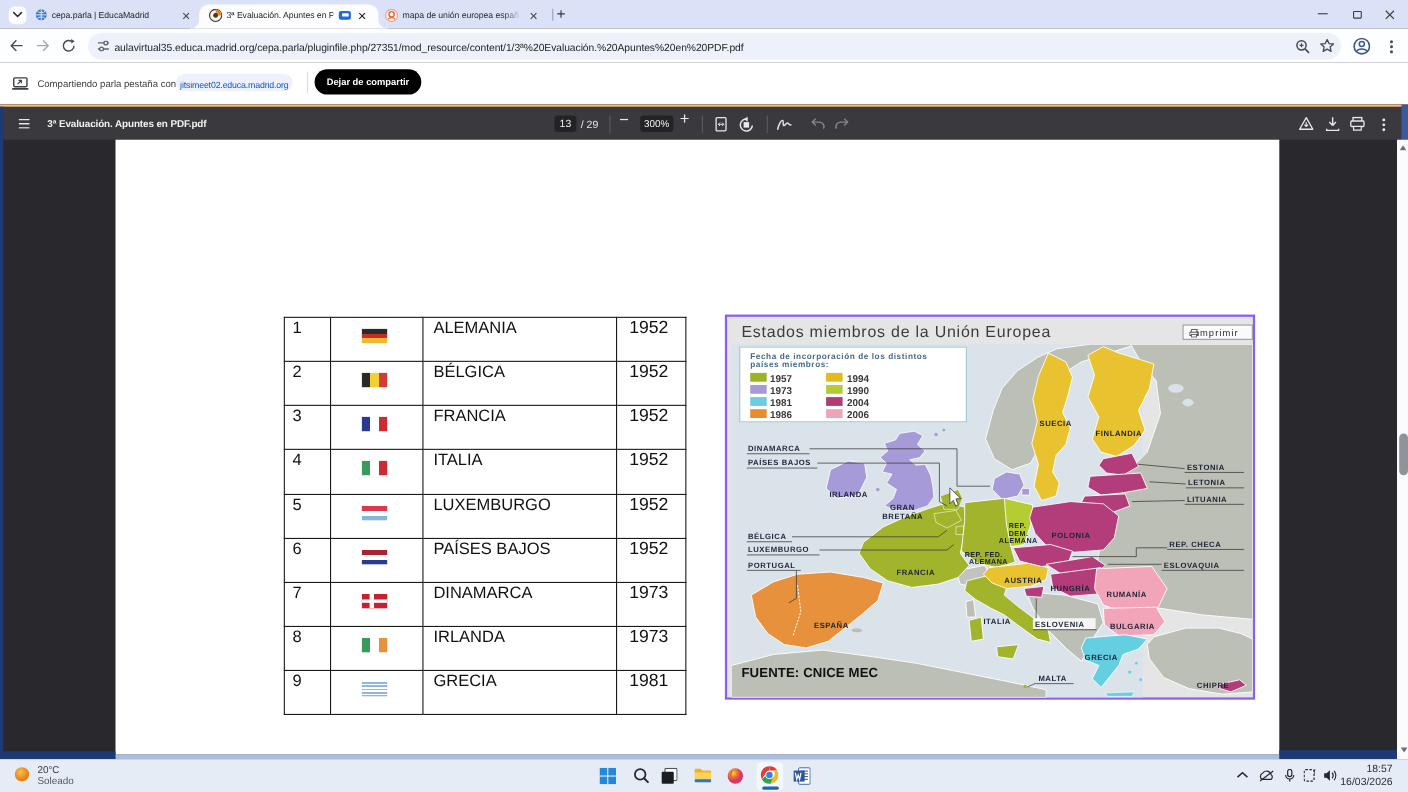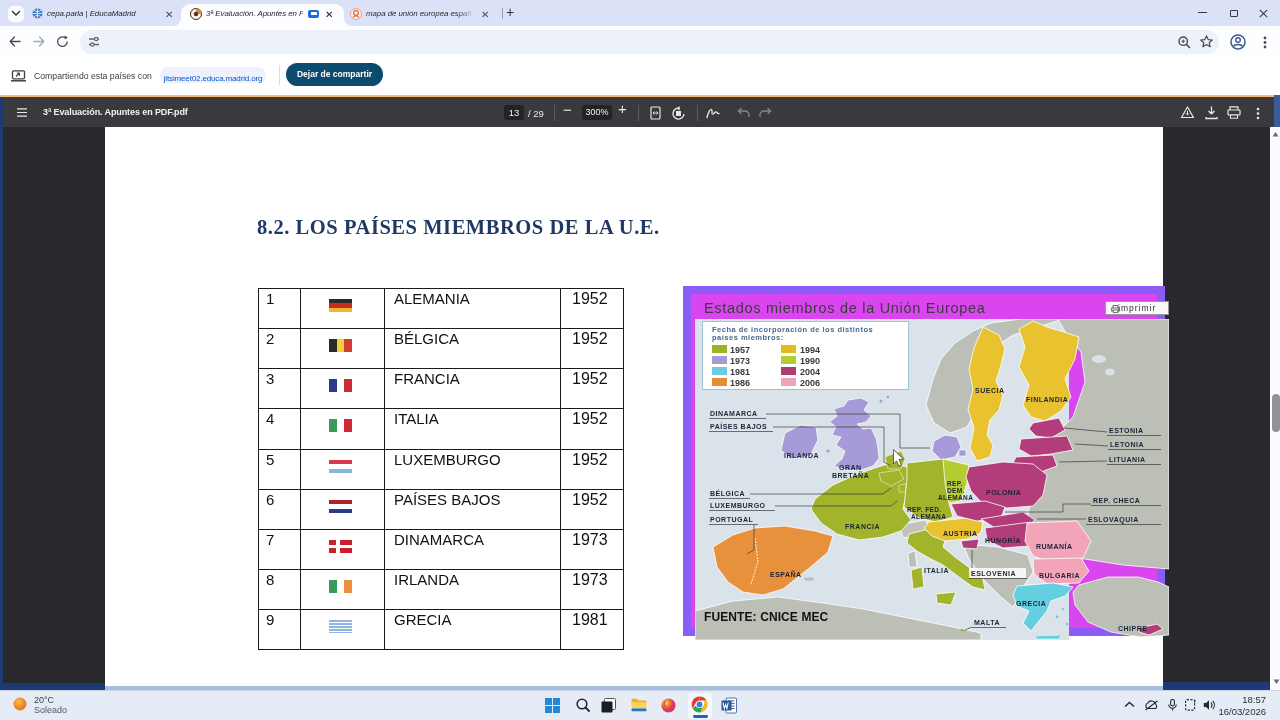--- a/index.html
+++ b/index.html
@@ -3,32 +3,32 @@
 <meta charset="utf-8">
 <style>
   * { margin:0; padding:0; box-sizing:border-box; }
   html,body { width:1280px; height:720px; overflow:hidden; }
   body { font-family:"Liberation Sans", sans-serif; }
   #screen { position:relative; width:1280px; height:720px; background:#29282c; }
   .abs { position:absolute; }
   
   #tabstrip { position:absolute; left:0; top:0; width:1280px; height:26px; background:#dbe2f8; }
   #tabstrip .chev { position:absolute; left:8px; top:6px; width:16px; height:16px; background:#fdfdff; border-radius:5px; }
-  .tabtxt { position:absolute; top:8.5px; font-size:7.9px; letter-spacing:-0.05px; color:#24262b; white-space:nowrap; overflow:hidden;font-style:italic; }
+  .tabtxt { position:absolute; top:8.5px; font-size:7.9px; letter-spacing:-0.05px; color:#24262b; white-space:nowrap; overflow:hidden; }
   .favx { position:absolute; top:9px; font-size:10px; color:#45474d; }
   #activetab { position:absolute; left:181px; top:4px; width:163px; height:22px; background:#fdfdff; border-radius:9px 9px 0 0; }
   
   #toolbar { position:absolute; left:0; top:26px; width:1280px; height:31px; background:#fdfeff; }
   #omnibox { position:absolute; left:80px; top:4px; width:1139px; height:24px; background:#edf1fa; border-radius:12px; }
   #urltxt { position:absolute; left:24px; top:7px; font-size:9.4px; letter-spacing:-0.05px; color:#20242a; white-space:nowrap; }
   
   #sharebar { position:absolute; left:0; top:57px; width:1280px; height:38px; background:#ffffff; }
   #sharepill { position:absolute; left:160px; top:10px; width:106px; height:16px; background:#eef1fb; border-radius:8px; text-align:center; }
   #sharepill span { font-size:8px; letter-spacing:-0.15px; color:#0b57d0; line-height:16px; }
-  #sharebtn { position:absolute; left:286px; top:6px; width:97px; height:23px; background:#0c4a6e; border-radius:12px; color:#fff; font-size:8.5px; font-weight:bold; text-align:center; line-height:23px; white-space:nowrap; }
+  #sharebtn { position:absolute; left:286px; top:6px; width:97px; height:23px; background:#000000; border-radius:12px; color:#fff; font-size:8.5px; font-weight:bold; text-align:center; line-height:23px; white-space:nowrap; }
   
   #pdfbar { position:absolute; left:0; top:95px; width:1280px; height:32px; background:#3a393e; border-top:2px solid #fdba74; }
   #pdfbar .box { position:absolute; background:#232226; border-radius:3px; color:#f2f2f2; text-align:center; }
   .sep { position:absolute; width:1px; background:#5c5b60; }
   
   #pdfpage { position:absolute; left:105px; top:127px; width:1058px; height:559px; background:#ffffff; }
   #leftedge { position:absolute; left:0; top:97px; width:3px; height:593px; background:#1d3a74; }
   #botnavy1 { position:absolute; left:0; top:683px; width:105px; height:7px; background:#1d3a74; }
   #botnavy2 { position:absolute; left:1163px; top:682px; width:107px; height:8px; background:#1d3a74; }
   #botblue { position:absolute; left:105px; top:686px; width:1058px; height:4px; background:#a9bedf; }
@@ -51,21 +51,21 @@
   #f-lu { background:linear-gradient(#d8394c 0 33%, #fff 33% 67%, #85b8d8 67% 100%); }
   #f-nl { background:linear-gradient(#a8242e 0 33%, #fff 33% 67%, #2a3b8f 67% 100%); }
   #f-dk { background:#c8202e; }
   #f-dk::before { content:""; position:absolute; left:7px; top:0; width:3.5px; height:13px; background:#fff; }
   #f-dk::after { content:""; position:absolute; left:0; top:5px; width:23px; height:3.5px; background:#fff; }
   #f-ie { background:linear-gradient(90deg, #3a9a5c 0 33%, #fff 33% 67%, #e8913d 67% 100%); }
   #f-gr { background:repeating-linear-gradient(#8fb6e2 0 1.5px, #fff 1.5px 3px); }
   #f-pt { background:linear-gradient(90deg, #3a7a3a 0 38%, #cc2b36 38% 100%); }
   #f-pt::before { content:""; position:absolute; left:6px; top:4px; width:5px; height:5px; border-radius:50%; background:#e8c832; }
   
-  #mapblock { position:absolute; left:554px; top:159px; width:482px; height:350px; background:#d946ef; border:8px solid #8b5cf6;margin-left:24px; }
+  #mapblock { position:absolute; left:554px; top:159px; width:482px; height:350px; background:#e5e5e5; border:2px solid #8b5cf6; }
   #maptitle { position:absolute; left:13px; top:6px; font-size:14.5px; color:#3c3c3c; letter-spacing:0.7px; white-space:nowrap; }
   #imprimir { position:absolute; left:414px; top:7px; width:64px; height:14px; border:1px solid #999; background:#fafafa; font-size:8.5px; letter-spacing:1px; color:#333; text-align:left; line-height:13px; }
   #maparea { position:absolute; left:4px; top:25px; width:374px; height:321px; background:#dbe3ea; }
   #legend { position:absolute; left:7px; top:2px; width:207px; height:69px; background:#fff; border:1px solid #9fc3d4; }
   #legend .hd { position:absolute; left:9px; top:4px; font-size:7.5px; font-weight:bold; letter-spacing:0.5px; color:#46698c; line-height:8px; }
   .sw { position:absolute; width:15px; height:8px; }
   .yr { position:absolute; font-size:9px; font-weight:bold; color:#3a3a3a; }
   #fuente { position:absolute; left:9px; top:291px; font-size:12px; font-weight:bold; color:#111; letter-spacing:0.1px; }
   
   #taskbar { position:absolute; left:0; top:690px; width:1280px; height:30px; background:#e5ecf6; border-top:1px solid #c8d4e6; }
@@ -133,20 +133,21 @@
     <svg class="abs" style="left:56px;top:9px" width="13" height="13">
         <path d="M11.2 6.5 A4.8 4.8 0 1 1 9 2.6" fill="none" stroke="#474b50" stroke-width="1.3"></path>
         <path d="M8.6 0.4 L11.9 2.4 L8.8 4.5 Z" fill="#474b50"></path>
       </svg>
     <div id="omnibox">
       <svg class="abs" style="left:8px;top:7px" width="12" height="10">
           <path d="M1 2 H7 M9.5 2 H11 M1 7.5 H3 M5.5 7.5 H11" stroke="#5f6368" stroke-width="1.3"></path>
           <circle cx="8.2" cy="2" r="1.7" fill="#eef1fa" stroke="#5f6368" stroke-width="1.2"></circle>
           <circle cx="4.3" cy="7.5" r="1.7" fill="#eef1fa" stroke="#5f6368" stroke-width="1.2"></circle>
         </svg>
+      <div id="urltxt">aulavirtual35.educa.madrid.org/cepa.parla/pluginfile.php/27351/mod_resource/content/1/3ª%20Evaluación.%20Apuntes%20en%20PDF.pdf</div>
       <svg class="abs" style="left:1098px;top:6px" width="13" height="13">
           <circle cx="5.2" cy="5.2" r="4.2" fill="none" stroke="#474b50" stroke-width="1.4"></circle>
           <path d="M8.4 8.4 L12 12" stroke="#474b50" stroke-width="1.5"></path>
           <path d="M3.4 5.2 H7 M5.2 3.4 V7" stroke="#474b50" stroke-width="1.1"></path>
         </svg>
       <svg class="abs" style="left:1120px;top:5px" width="13" height="13">
           <path d="M6.5 0.9 L8.2 4.6 L12.3 5 L9.2 7.7 L10.1 11.7 L6.5 9.6 L2.9 11.7 L3.8 7.7 L0.7 5 L4.8 4.6 Z" fill="none" stroke="#474b50" stroke-width="1.2" stroke-linejoin="round"></path>
         </svg>
     </div>
     <svg class="abs" style="left:1230px;top:8px" width="16" height="16">
@@ -160,21 +161,21 @@
         <circle cx="2" cy="11" r="1.4" fill="#474b50"></circle>
       </svg>
   </div>
 
   <div id="sharebar">
     <svg class="abs" style="left:11px;top:13px" width="15" height="12">
         <rect x="1.5" y="0.8" width="12" height="8" rx="1" fill="none" stroke="#3c4043" stroke-width="1.3"></rect>
         <path d="M0 10.8 H15" stroke="#3c4043" stroke-width="1.5"></path>
         <path d="M5 6.5 L8.5 3 M8.5 3 H5.8 M8.5 3 V5.7" stroke="#3c4043" stroke-width="1.1" fill="none"></path>
       </svg>
-    <div class="abs" style="left:34px;top:13.5px;font-size:8.7px;color:#3c4043;">Compartiendo esta países con</div>
+    <div class="abs" style="left:34px;top:13.5px;font-size:8.7px;color:#3c4043;">Compartiendo parla pestaña con</div>
     <div id="sharepill"><span>jitsimeet02.educa.madrid.org</span></div>
     <div class="abs" style="left:279px;top:8px;width:1px;height:20px;background:#dadce0;"></div>
     <div id="sharebtn">Dejar de compartir</div>
   </div>
 
   <div id="pdfbar">
     <svg class="abs" style="left:17px;top:11px" width="10" height="9">
         <path d="M0 0.8 H10 M0 4.5 H10 M0 8.2 H10" stroke="#e8e8ea" stroke-width="1.2"></path>
       </svg>
     <div class="abs" style="left:43px;top:10px;font-size:9px;font-weight:bold;color:#f2f2f2;letter-spacing:-0.1px;">3ª Evaluación. Apuntes en PDF.pdf</div>
@@ -220,21 +221,20 @@
         <path d="M3.5 9 H10.5 V12.2 H3.5 Z" fill="#3a393e" stroke="#e8e8ea" stroke-width="1.1"></path>
       </svg>
     <svg class="abs" style="left:1256px;top:10px" width="4" height="13">
         <circle cx="2" cy="2" r="1.3" fill="#e8e8ea"></circle>
         <circle cx="2" cy="6.5" r="1.3" fill="#e8e8ea"></circle>
         <circle cx="2" cy="11" r="1.3" fill="#e8e8ea"></circle>
       </svg>
   </div>
 
   <div id="pdfpage">
-    <div id="doctitle">8.2. LOS PAÍSES MIEMBROS DE LA U.E.</div>
     <table id="eutable">
       <tbody>
           <tr>
             <td class="c1">1</td>
             <td class="c2">
               <span class="flag" id="f-de"></span>
             </td>
             <td class="c3">ALEMANIA</td>
             <td class="c4">1952</td>
           </tr>

